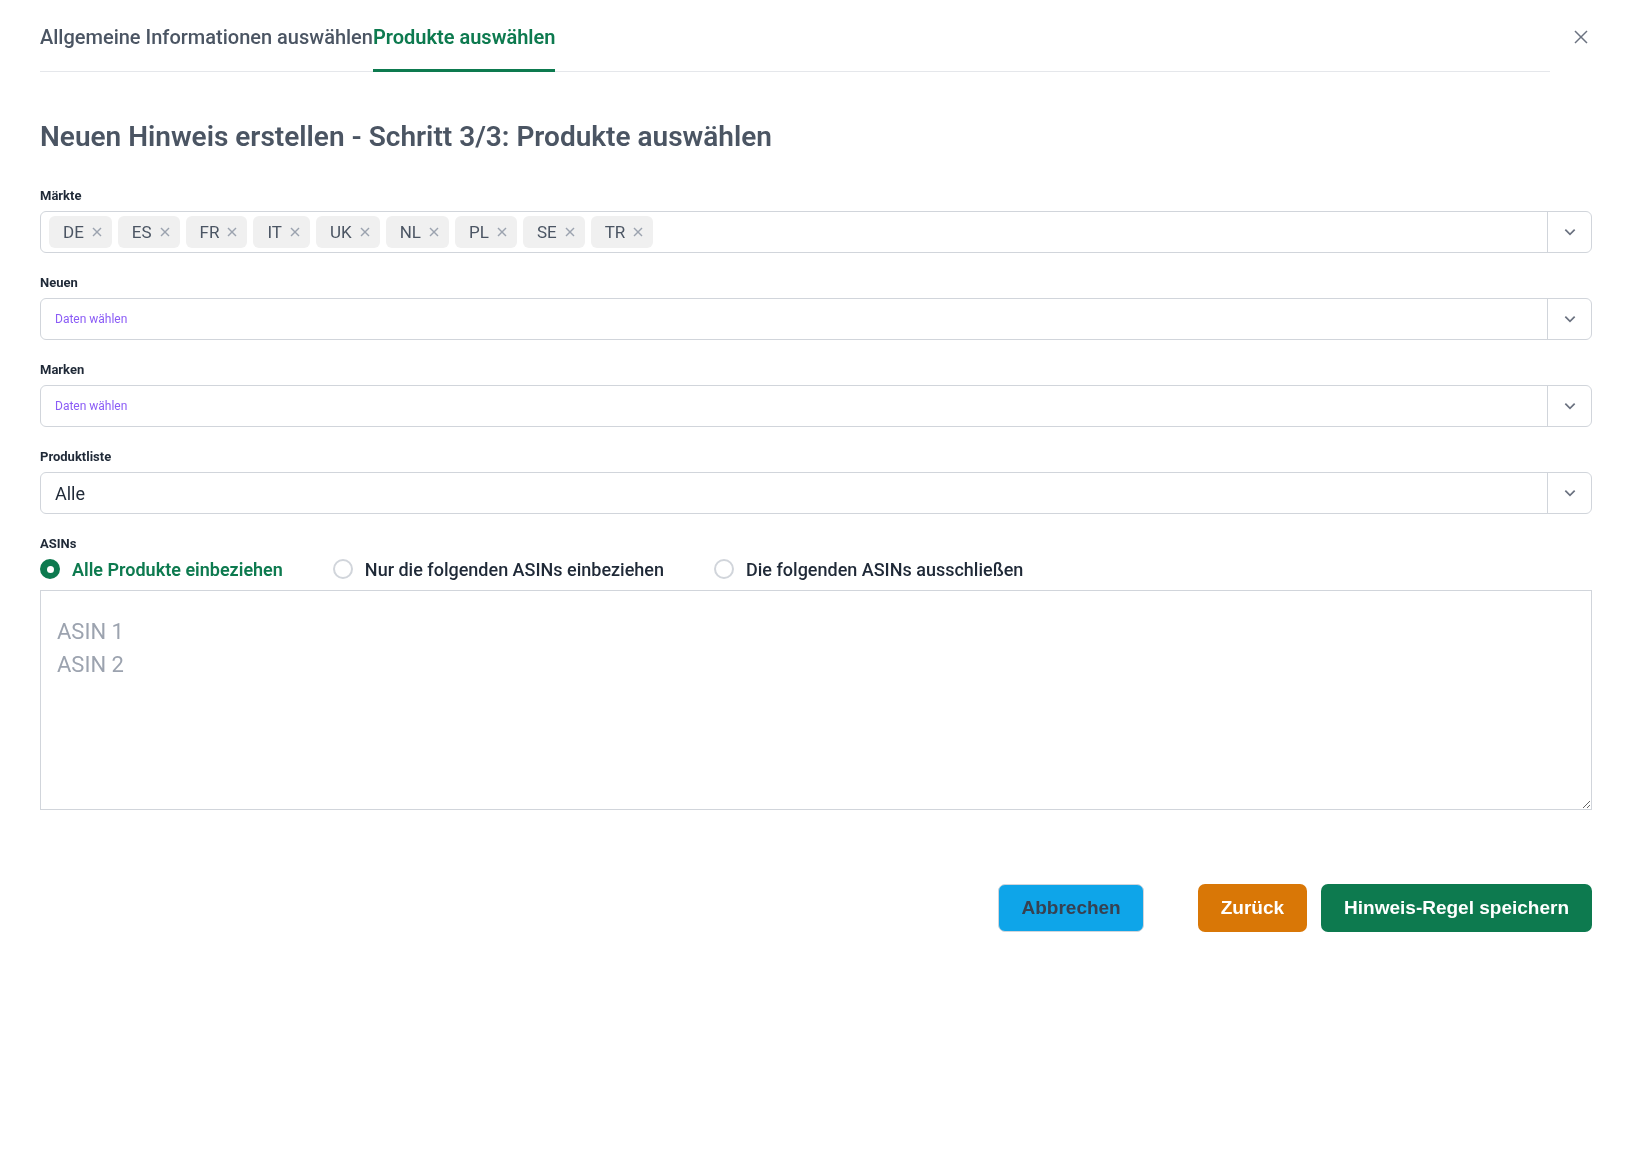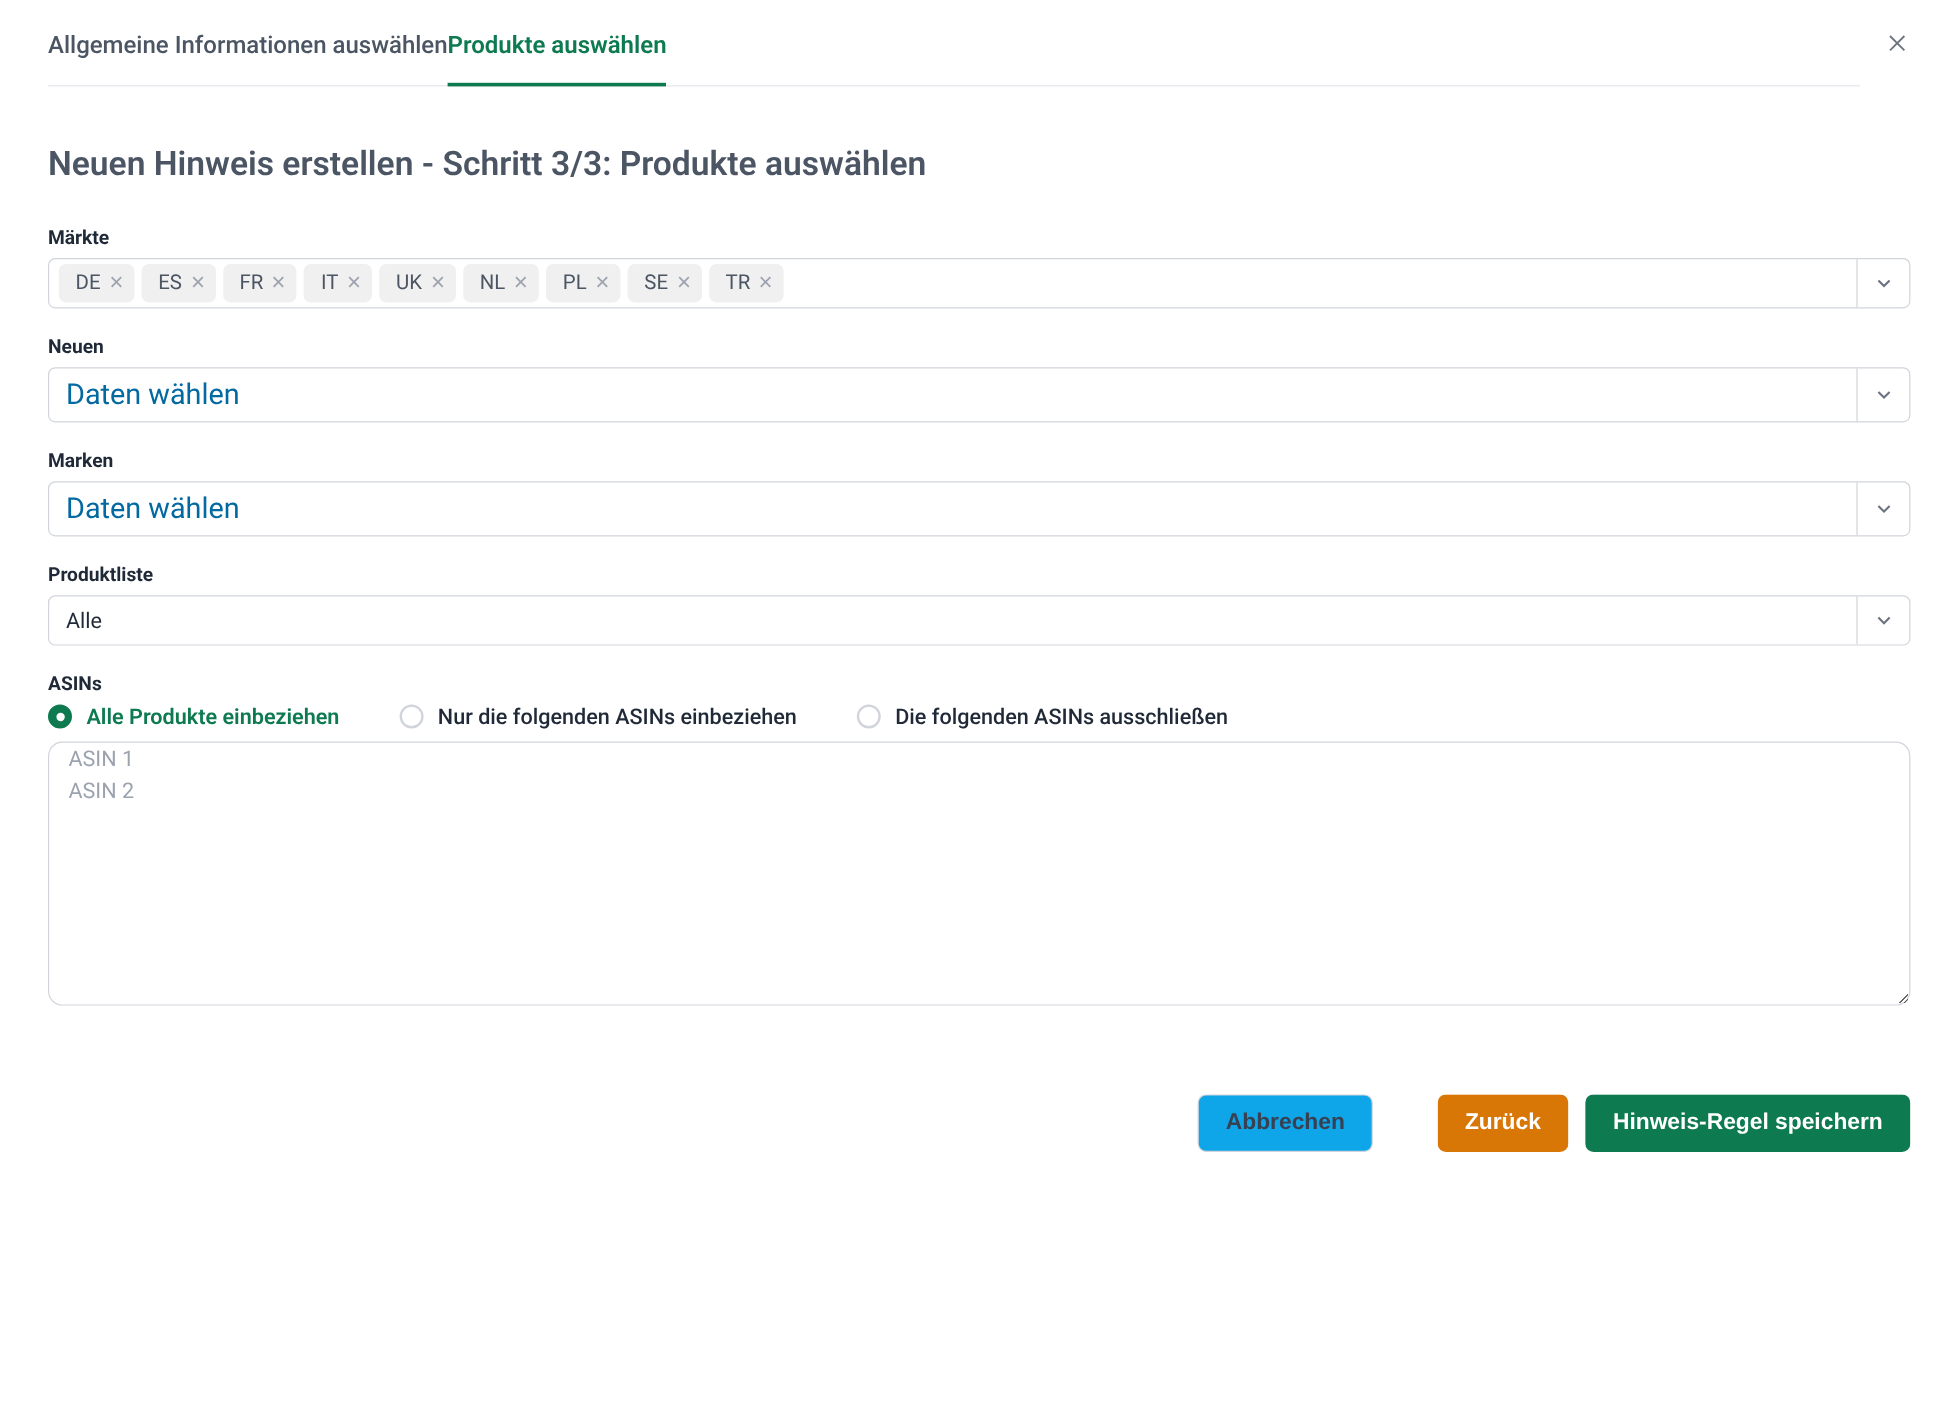--- a/index.html
+++ b/index.html
@@ -50,21 +50,21 @@
       font-size: 28px;
       font-weight: 600;
       color: #4b5563;
       margin-top: 48px;
       margin-bottom: 35px;
     }
     .field-group {
       margin-bottom: 22px;
     }
     .field-label {
-      font-size: 16px;
+      font-size: 13px;
       font-weight: 700;
       color: #1f2937;
       margin-bottom: 8px;
       display: block;
     }
     .select-wrap {
       position: relative;
       border: 1px solid #d1d5db;
       border-radius: 6px;
       min-height: 42px;
@@ -99,22 +99,22 @@
       font-size: 17px;
       color: #4b5563;
     }
     .tag-remove {
       font-size: 14px;
       color: #9ca3af;
       cursor: pointer;
       line-height: 1;
     }
     .placeholder {
-      color: #0369a1;
-      font-size: 24px;
+      color: #8b5cf6;
+      font-size: 12px;
     }
     .select-value {
       color: #1f2937;
       font-size: 18px;
     }
     .radio-row {
       display: flex;
       gap: 50px;
       margin-bottom: 10px;
     }
@@ -150,23 +150,23 @@
       color: #0d7a4f;
       font-weight: 600;
     }
     .radio-label {
       color: #1f2937;
       font-weight: 500;
     }
     .textarea {
       width: 100%;
       border: 1px solid #d1d5db;
-      border-radius: 12px;
-      padding: 0 16px;
-      font-size: 18px;
+      border-radius: 0;
+      padding: 24px 16px;
+      font-size: 22px;
       font-family: inherit;
       color: #1f2937;
       resize: both;
       min-height: 220px;
     }
     .textarea::placeholder {
       color: #9ca3af;
       line-height: 1.5;
     }
     .footer-buttons {

